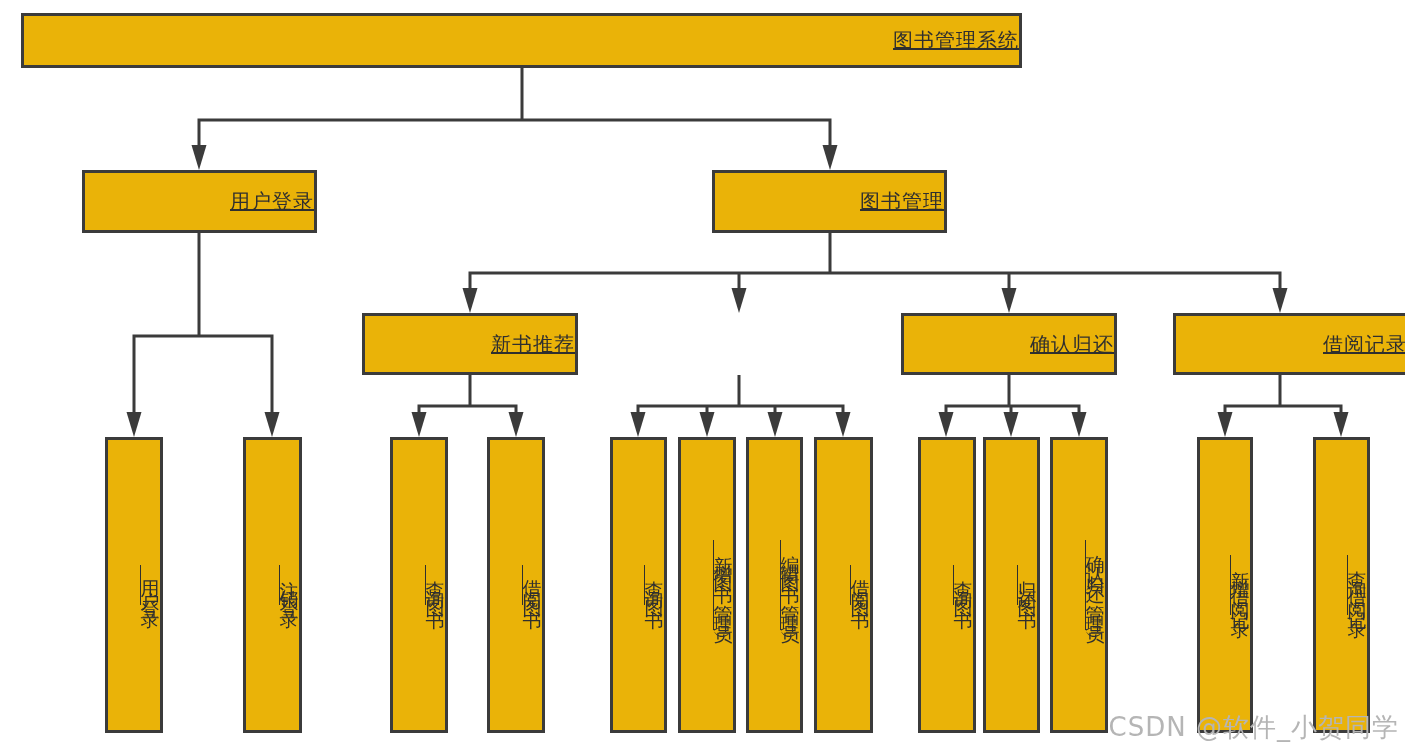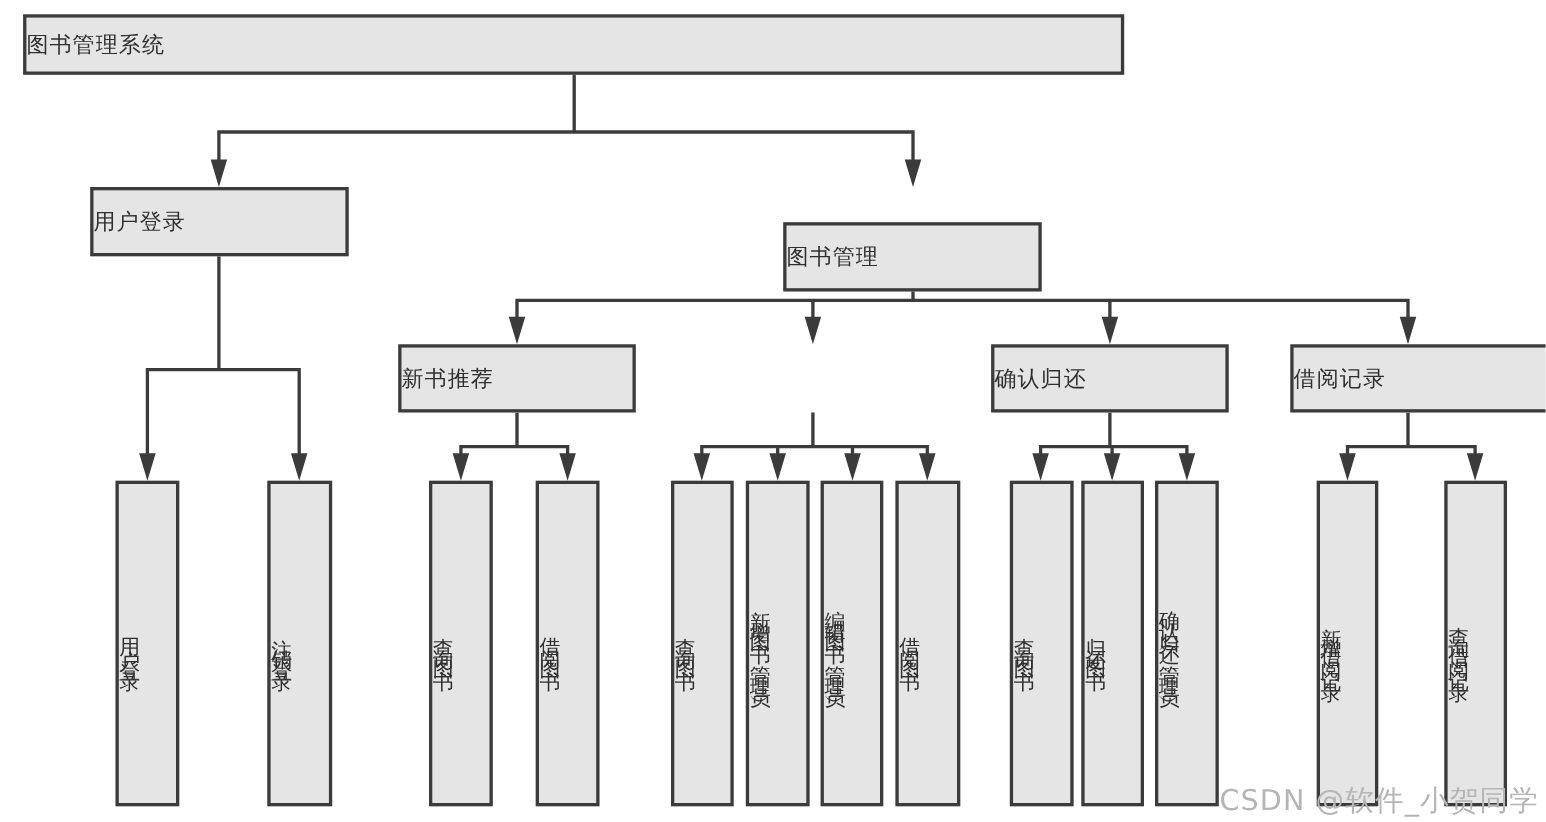--- a/index.html
+++ b/index.html
@@ -21,45 +21,46 @@
   svg.connectors {
     position: absolute;
     left: 0;
     top: 0;
     z-index: 0;
     color: var(--color-line, #3b3b3b);
   }
   .node {
     position: absolute;
     box-sizing: border-box;
-    background: #e5e5e5;
+    background: #eab308;
     border: 3px solid var(--color-line, #3b3b3b);
     display: flex;
     align-items: center;
-    justify-content: flex-start;
+    justify-content: flex-end;
     color: var(--color-text, #2f2f2f);
     font-size: 20px;
     letter-spacing: 1px;
     z-index: 1;
     white-space: nowrap;
+    text-decoration: underline;
   }
   .node.leaf {
     font-size: 19px;
   }
   .node.leaf span {
     writing-mode: vertical-rl;
     text-orientation: mixed;
     letter-spacing: 10px;
     line-height: 1;
     white-space: nowrap;
   }
   
   #n-root            { left: 21px;   top: 13px;  width: 1001px; height: 55px; }
   #n-user-login      { left: 82px;   top: 170px; width: 235px;  height: 63px; }
-  #n-book-mgmt       { left: 712px;  top: 170px; width: 235px;  height: 63px; margin-top: 32px; }
+  #n-book-mgmt       { left: 712px;  top: 170px; width: 235px;  height: 63px; }
   #n-new-book-rec    { left: 362px;  top: 313px; width: 216px;  height: 62px; }
   #n-book-borrow     { left: 633px;  top: 313px; width: 211px;  height: 62px; }
   #n-current-borrow  { left: 901px;  top: 313px; width: 216px;  height: 62px; }
   #n-borrow-record   { left: 1173px; top: 313px; width: 237px;  height: 62px; }
 
   #l-user-login      { left: 105px;  top: 437px; width: 58px; height: 296px; }
   #l-logout          { left: 243px;  top: 437px; width: 59px; height: 296px; }
   #l-query-book-1    { left: 390px;  top: 437px; width: 58px; height: 296px; }
   #l-borrow-book-1   { left: 487px;  top: 437px; width: 58px; height: 296px; }
   #l-query-book-2    { left: 610px;  top: 437px; width: 57px; height: 296px; }

